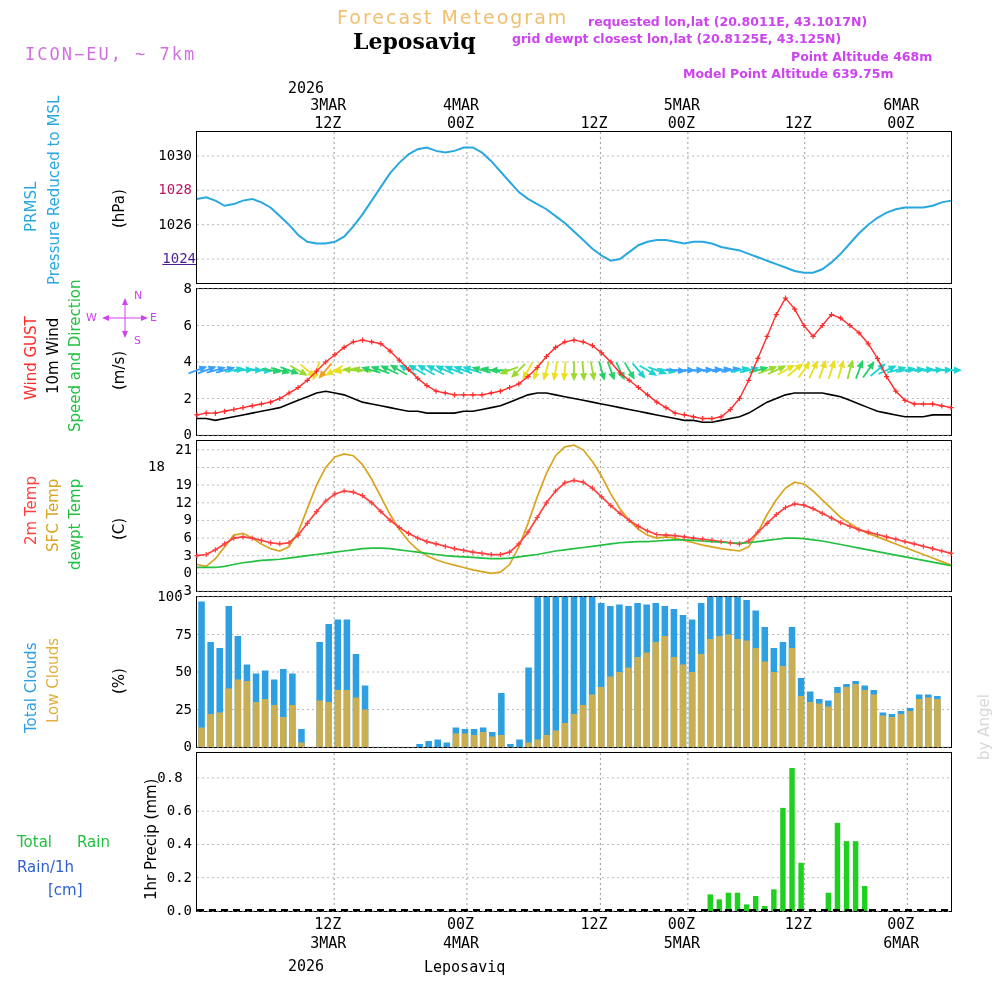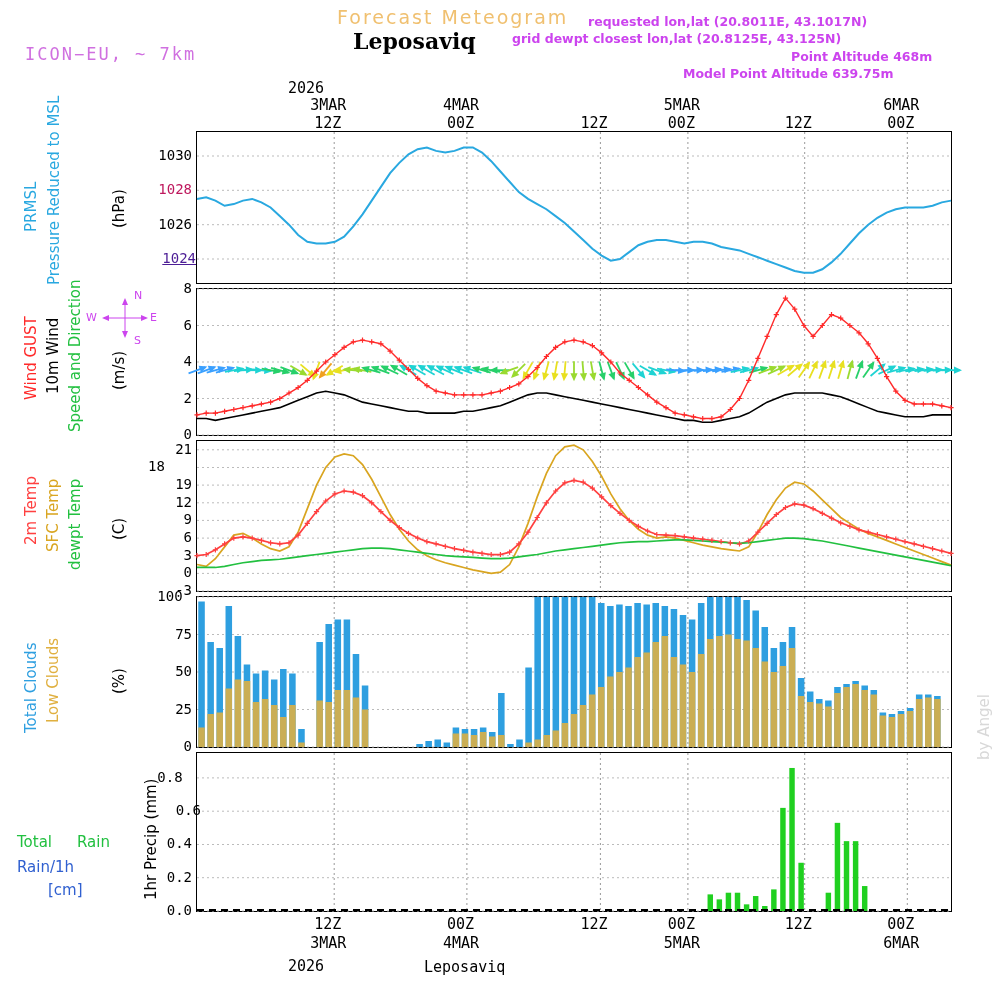--- a/index.html
+++ b/index.html
@@ -861,14 +861,14 @@
 <div class="mono" style="position: absolute; font-size: 14px; color: rgb(0, 0, 0); text-align: left; width: 44px; left: 148px; top: 458.471px;">18</div>
 <div class="mono" style="position: absolute; font-size: 14px; color: rgb(0, 0, 0); text-align: right; width: 44px; left: 148px; top: 440.824px;">21</div>
 <div class="mono" style="position: absolute; font-size: 14px; color: rgb(0, 0, 0); text-align: right; width: 44px; left: 148px; top: 738px;">0</div>
 <div class="mono" style="position: absolute; font-size: 14px; color: rgb(0, 0, 0); text-align: right; width: 44px; left: 148px; top: 700.5px;">25</div>
 <div class="mono" style="position: absolute; font-size: 14px; color: rgb(0, 0, 0); text-align: right; width: 44px; left: 148px; top: 663px;">50</div>
 <div class="mono" style="position: absolute; font-size: 14px; color: rgb(0, 0, 0); text-align: right; width: 44px; left: 148px; top: 625.5px;">75</div>
 <div class="mono" style="position: absolute; font-size: 14px; color: rgb(0, 0, 0); text-align: center; width: 44px; left: 148px; top: 588px;">100</div>
 <div class="mono" style="position: absolute; font-size: 14px; color: rgb(0, 0, 0); text-align: right; width: 44px; left: 148px; top: 902px;">0.0</div>
 <div class="mono" style="position: absolute; font-size: 14px; color: rgb(0, 0, 0); text-align: right; width: 44px; left: 148px; top: 868.737px;">0.2</div>
 <div class="mono" style="position: absolute; font-size: 14px; color: rgb(0, 0, 0); text-align: right; width: 44px; left: 148px; top: 835.474px;">0.4</div>
-<div class="mono" style="position: absolute; font-size: 14px; color: rgb(0, 0, 0); text-align: right; width: 44px; left: 148px; top: 802.211px; margin-left: 9px;">0.6</div>
+<div class="mono" style="position: absolute; font-size: 14px; color: rgb(0, 0, 0); text-align: right; width: 44px; left: 148px; top: 802.211px;">0.6</div>
 <div class="mono" style="position: absolute; font-size: 14px; color: rgb(0, 0, 0); text-align: center; width: 44px; left: 148px; top: 768.947px;">0.8</div>
 
 </body></html>

